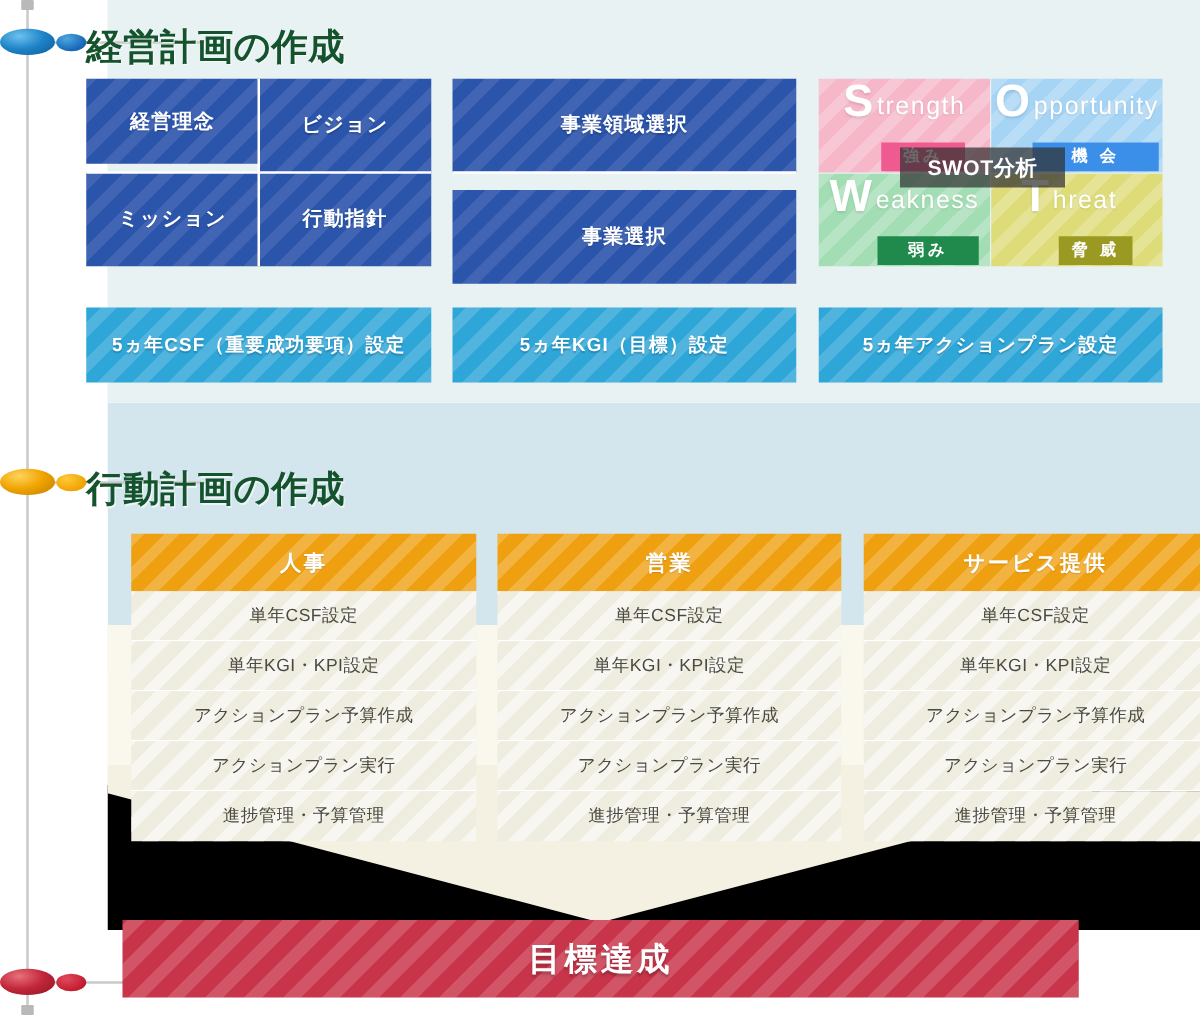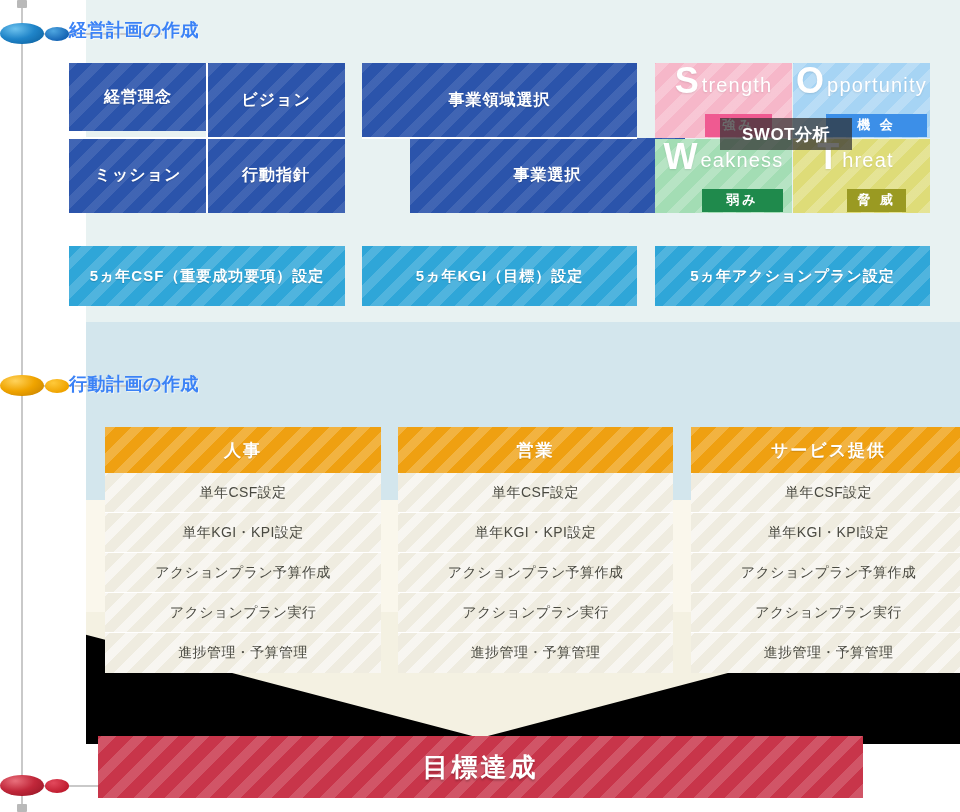--- a/index.html
+++ b/index.html
@@ -91,23 +91,23 @@
   .node-1 .big-dot  { background: radial-gradient(ellipse at 35% 28%, #6dc2ee 0%, #1f84c8 48%, #0a5a97 100%); }
   .node-1 .small-dot{ background: radial-gradient(ellipse at 35% 28%, #4ea6e0 0%, #1565b5 70%); }
   .node-2 .big-dot  { background: radial-gradient(ellipse at 35% 28%, #ffd35c 0%, #f0a400 48%, #c07d00 100%); }
   .node-2 .small-dot{ background: radial-gradient(ellipse at 35% 28%, #ffc93a 0%, #efa300 70%); }
   .node-3 .big-dot  { background: radial-gradient(ellipse at 35% 28%, #e9707c 0%, #c1273a 48%, #8e1423 100%); }
   .node-3 .small-dot{ background: radial-gradient(ellipse at 35% 28%, #e2495c 0%, #c01d30 70%); }
 
   
   .section-head {
     position: absolute;
-    font-size: 18px;
+    font-size: 29px;
     font-weight: bold;
-    color: #3b82f6;
+    color: #14532d;
     letter-spacing: 0.5px;
     text-shadow: 1px 1px 0 rgba(255,255,255,.6);
     white-space: nowrap;
   }
 
   
   .stripe-navy {
     background-color: #2b54ab;
     background-image: repeating-linear-gradient(
       -45deg,
@@ -267,21 +267,21 @@
   <div class="section-head" style="left:69px; top:18px;">経営計画の作成</div>
 
   <div class="cell stripe-navy" style="left:69px;  top:63px;  width:138px; height:68px;">経営理念</div>
   <div class="cell stripe-navy" style="left:207px; top:63px;  width:138px; height:75px;">ビジョン</div>
   <div class="cell stripe-navy" style="left:69px;  top:138px; width:138px; height:75px;">ミッション</div>
   <div class="cell stripe-navy" style="left:207px; top:138px; width:138px; height:75px;">行動指針</div>
   <div class="divider-v" style="left:206px; top:63px; height:150px;"></div>
   <div class="divider-h" style="left:69px;  top:137px; width:276px;"></div>
 
   <div class="cell stripe-navy" style="left:362px; top:63px;  width:275px; height:75px;">事業領域選択</div>
-  <div class="cell stripe-navy" style="left:362px; top:138px; width:275px; height:75px;margin-left:48px;">事業選択</div>
+  <div class="cell stripe-navy" style="left:362px; top:152px; width:275px; height:75px;">事業選択</div>
   <div class="divider-h" style="left:362px; top:137px; width:275px;"></div>
 
   <div class="swot-wrap" style="left:655px; top:63px; width:275px; height:150px;">
 
     <div class="swot-q q-s" style="left:0;     top:0;    width:137px; height:75px;">
       <div class="swot-inner">
         <div class="swot-row">
           <span class="swot-big">S</span>
           <span class="swot-rest">trength</span>
         </div>

